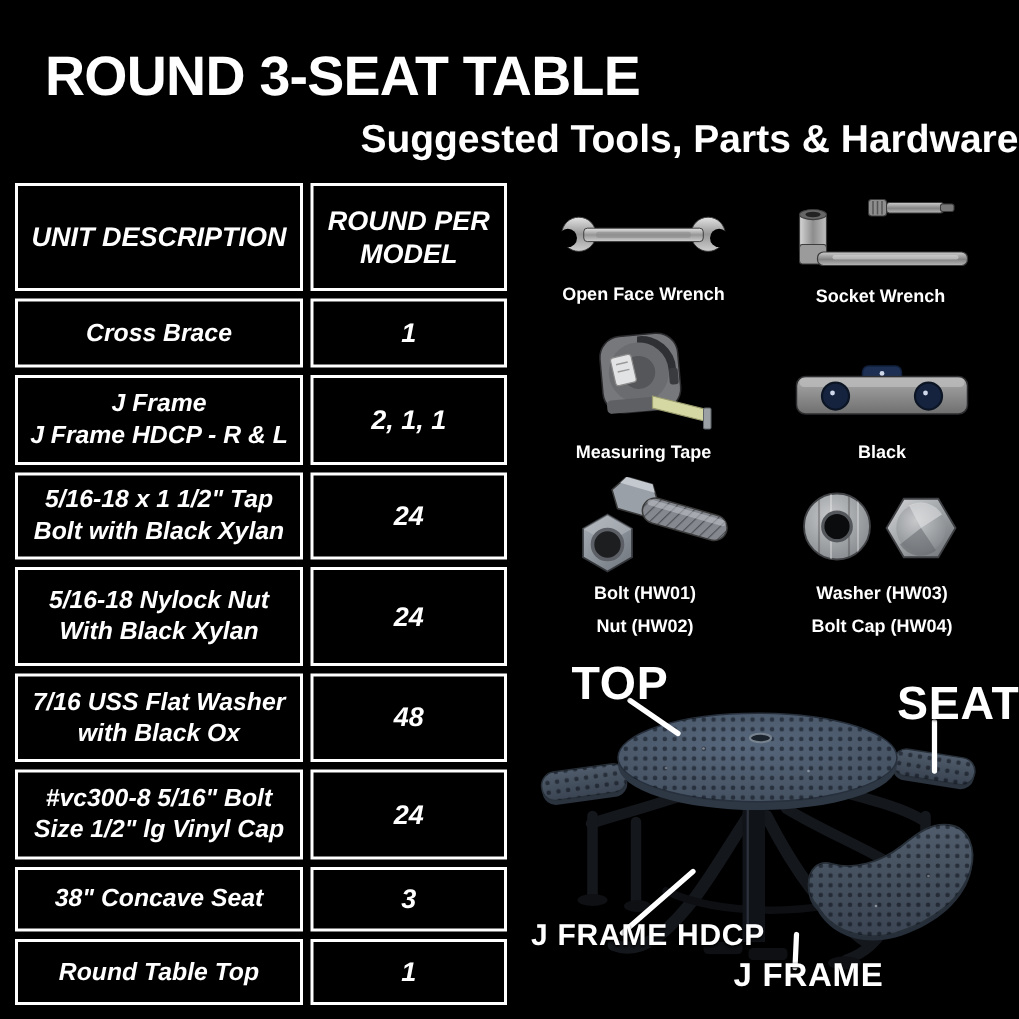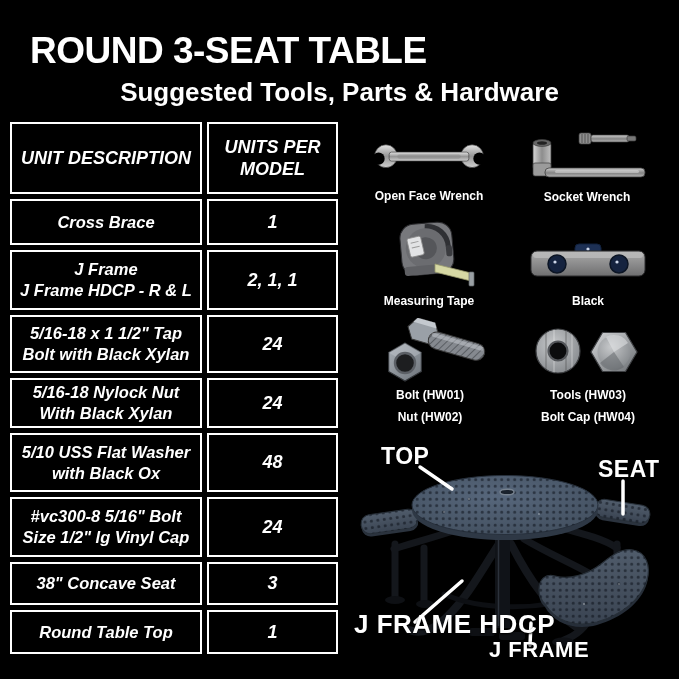--- a/index.html
+++ b/index.html
@@ -1,86 +1,86 @@
 <!DOCTYPE html>
 <html><head>
 <meta charset="utf-8">
 <style>
   html,body{margin:0;padding:0;background:#000;}
   .page{position:relative;width:679px;height:679px;background:#000;overflow:hidden;
         font-family:"Liberation Sans",sans-serif;color:#fff;}
   
   .title{position:absolute;top:31px;left:0;width:679px;text-align:left;
          font-size:37px;line-height:40px;font-weight:800;letter-spacing:-.5px;color:#fff;padding-left:30px;}
-  .subtitle{position:absolute;top:77px;left:0;width:679px;text-align:center;
+  .subtitle{position:absolute;top:77px;left:0;width:679px;text-align:right;
          font-size:26px;line-height:30px;font-weight:700;color:#fff;}
   
   table.parts{position:absolute;left:5px;top:117px;width:338px;
          border-collapse:separate;border-spacing:5px;table-layout:fixed;font-style:italic;}
   table.parts th,table.parts td{border:2px solid #fff;background:#000;color:#fff;
          text-align:center;vertical-align:middle;padding:1px 3px;
          font-weight:700;white-space:pre-line;}
   table.parts th{font-size:18px;line-height:22px;}
   td.desc{font-size:16.5px;line-height:21px;margin-left:32px;}
   td.qty{font-size:18px;}
   
   .tool{position:absolute;width:160px;text-align:center;}
   .tool-icon{display:flex;align-items:center;justify-content:center;}
   .tool-label{font-size:12px;line-height:22px;font-weight:700;white-space:pre-line;color:#fff;}
   
   .diagram{position:absolute;left:349px;top:444px;width:330px;height:235px;}
-  .callout{position:absolute;font-weight:800;color:#fff;font-size:23px;line-height:24px;
+  .callout{position:absolute;font-weight:800;color:#fff;font-size:31px;line-height:24px;
          letter-spacing:.5px;text-shadow:0 1px 2px #000;}
   #co-top{left:381px;top:444px;}
   #co-seat{left:598px;top:457px;}
-  #co-jframe-hdcp{left:354px;top:612px;font-size:26px;}
+  #co-jframe-hdcp{left:354px;top:612px;font-size:20px;}
   #co-jframe{left:489px;top:638px;font-size:22px;}
 </style>
 </head>
 <body>
 
 <div class="page">
 
   <div class="title">ROUND 3-SEAT TABLE</div>
   <div class="subtitle">Suggested Tools, Parts &amp; Hardware</div>
 
   <table class="parts">
     <colgroup>
         <col style="width:192px">
         <col style="width:131px">
       </colgroup>
     <thead>
       <tr style="height:72px">
         <th>UNIT DESCRIPTION</th>
-        <th>UNITS PER
+        <th>ROUND PER
 MODEL</th>
       </tr>
     </thead>
     <tbody>
       <tr style="height:46px">
         <td class="desc">Cross Brace</td>
         <td class="qty">1</td>
       </tr>
       <tr style="height:60px">
         <td class="desc">J Frame
 J Frame HDCP - R &amp; L</td>
         <td class="qty">2, 1, 1</td>
       </tr>
       <tr style="height:58px">
         <td class="desc">5/16-18 x 1 1/2" Tap
 Bolt with Black Xylan</td>
         <td class="qty">24</td>
       </tr>
-      <tr style="height:50px">
+      <tr style="height:66px">
         <td class="desc">5/16-18 Nylock Nut
 With Black Xylan</td>
         <td class="qty">24</td>
       </tr>
       <tr style="height:59px">
-        <td class="desc">5/10 USS Flat Washer
+        <td class="desc">7/16 USS Flat Washer
 with Black Ox</td>
         <td class="qty">48</td>
       </tr>
       <tr style="height:60px">
         <td class="desc">#vc300-8 5/16" Bolt
 Size 1/2" lg Vinyl Cap</td>
         <td class="qty">24</td>
       </tr>
       <tr style="height:43px">
         <td class="desc">38" Concave Seat</td>
@@ -244,21 +244,21 @@
           <line x1="44" y1="4" x2="44" y2="52" stroke="#3c3c3c" stroke-width="1.4"></line>
           <line x1="50" y1="4" x2="50" y2="52" stroke="#fefefe" stroke-width="1.2"></line>
         </g>
         <circle cx="36" cy="28" r="9.5" fill="#0b0c0d" stroke="#54575b" stroke-width="2.2"></circle>
         <polygon points="115,29 103.5,9.5 80.5,9.5 69,29 80.5,48.5 103.5,48.5" fill="url(#cg)" stroke="#3f4144" stroke-width="1.2"></polygon>
         <circle cx="92" cy="29" r="16.5" fill="url(#wg)"></circle>
         <path d="M92 29 L106 20 A16.5 16.5 0 0 0 84 14 Z" fill="#e4e6e8" opacity=".55"></path>
         <path d="M92 29 L78 40 A16.5 16.5 0 0 0 102 44 Z" fill="#5d6165" opacity=".5"></path>
       </svg>
     </div>
-    <div class="tool-label">Tools (HW03)
+    <div class="tool-label">Washer (HW03)
 Bolt Cap (HW04)</div>
   </div>
 
   <div class="diagram">
     <svg width="330" height="235" viewBox="0 0 330 235">
       <defs>
         <pattern id="perf" width="6.5" height="6.5" patternUnits="userSpaceOnUse">
           <circle cx="3.2" cy="3.2" r="1.55" fill="rgba(5,10,18,0.5)"></circle>
         </pattern>
         <radialGradient id="topGrad" cx=".45" cy=".35" r=".9">

